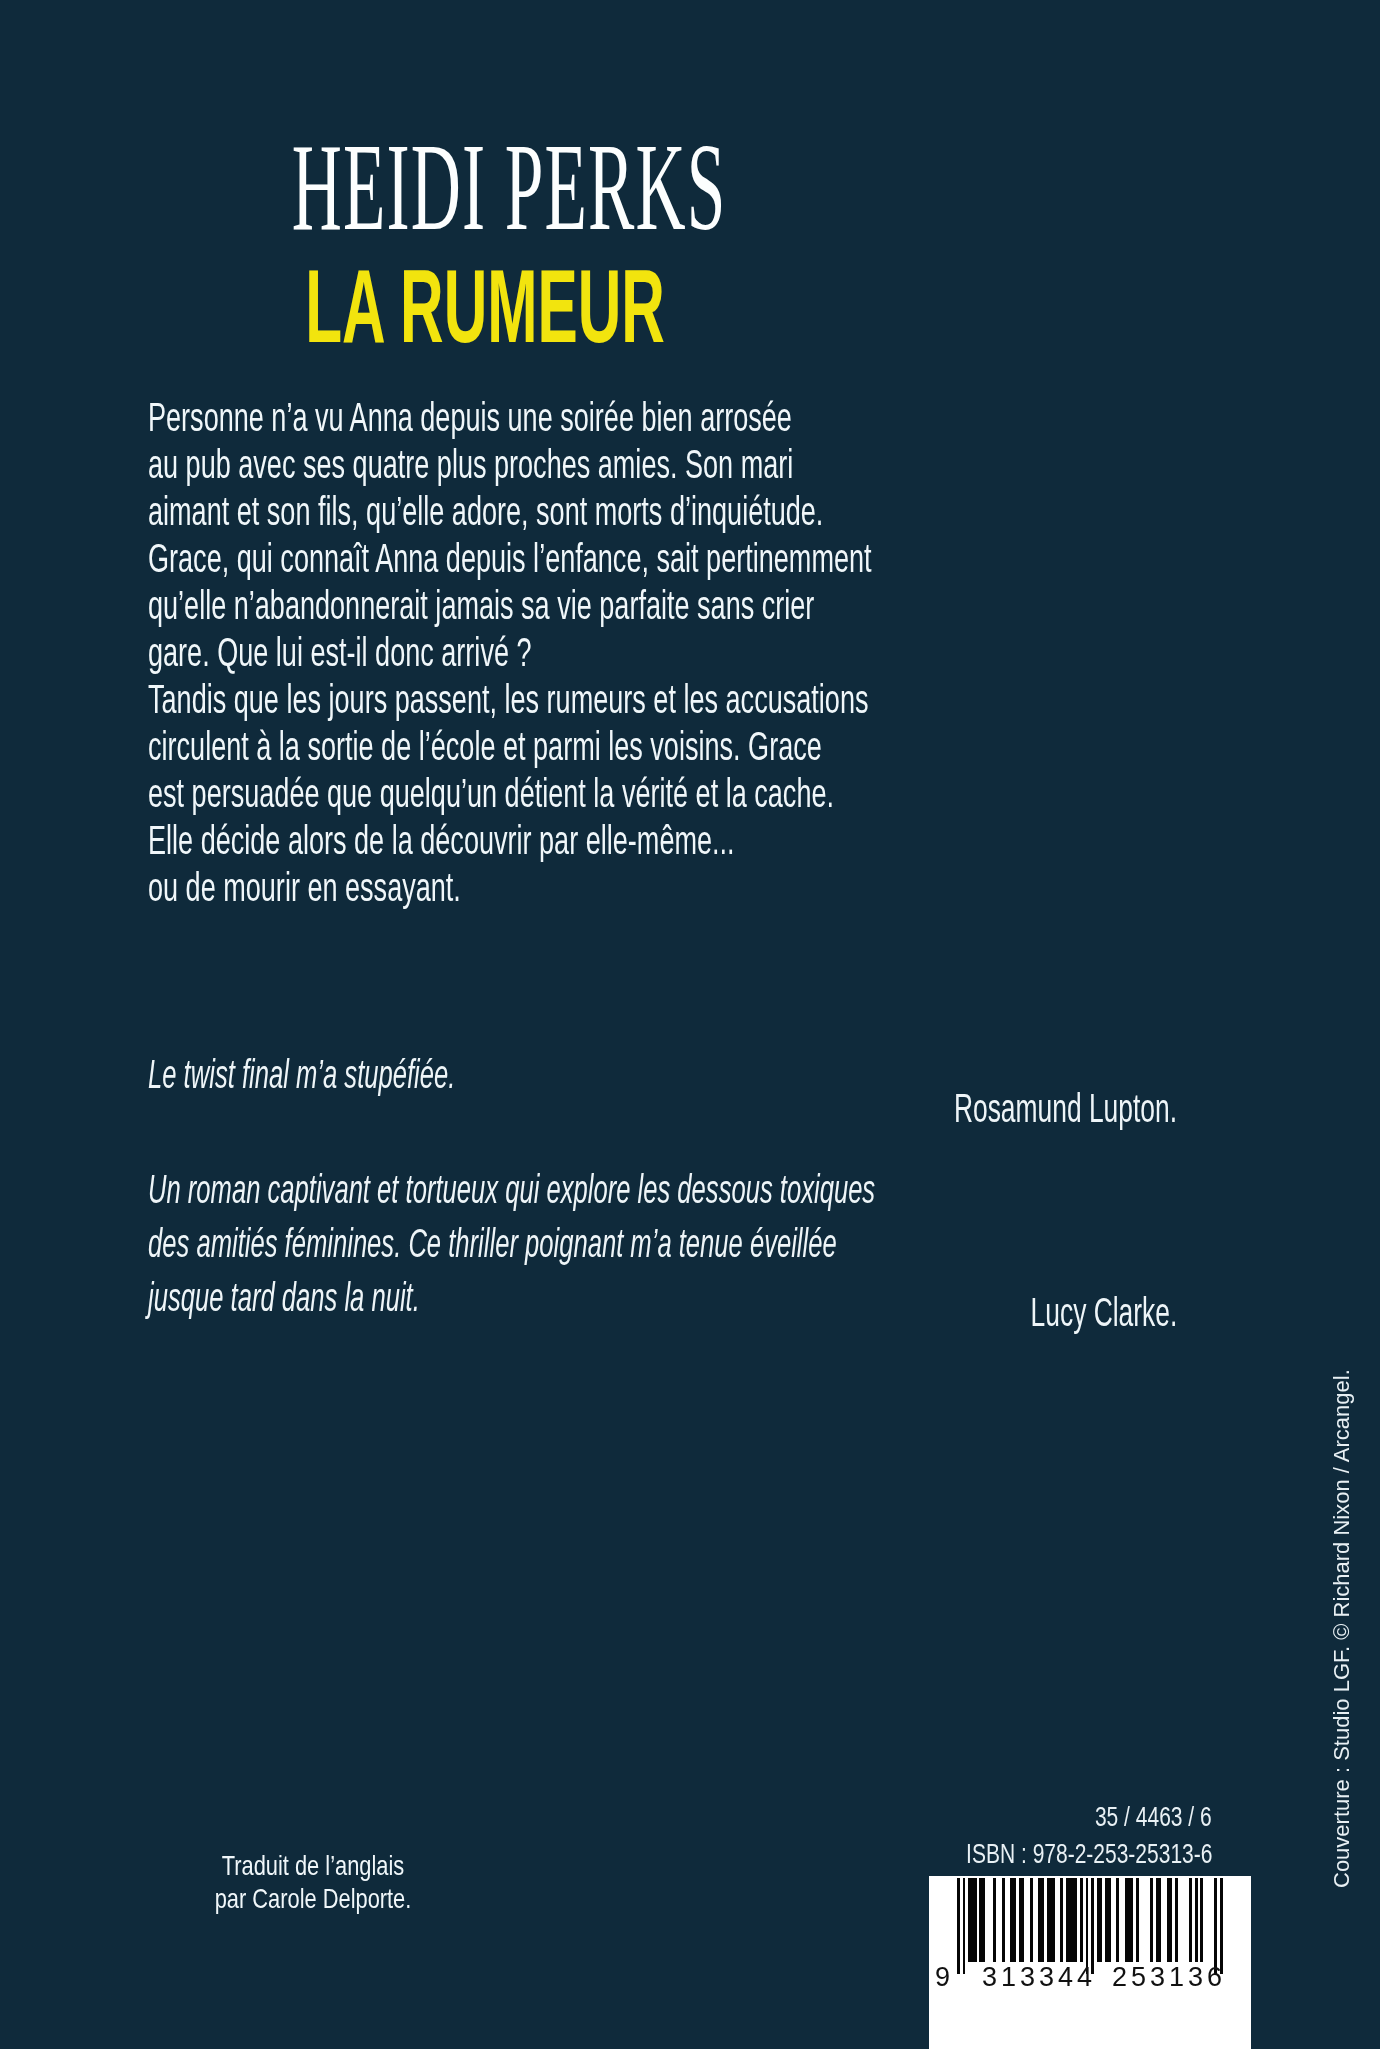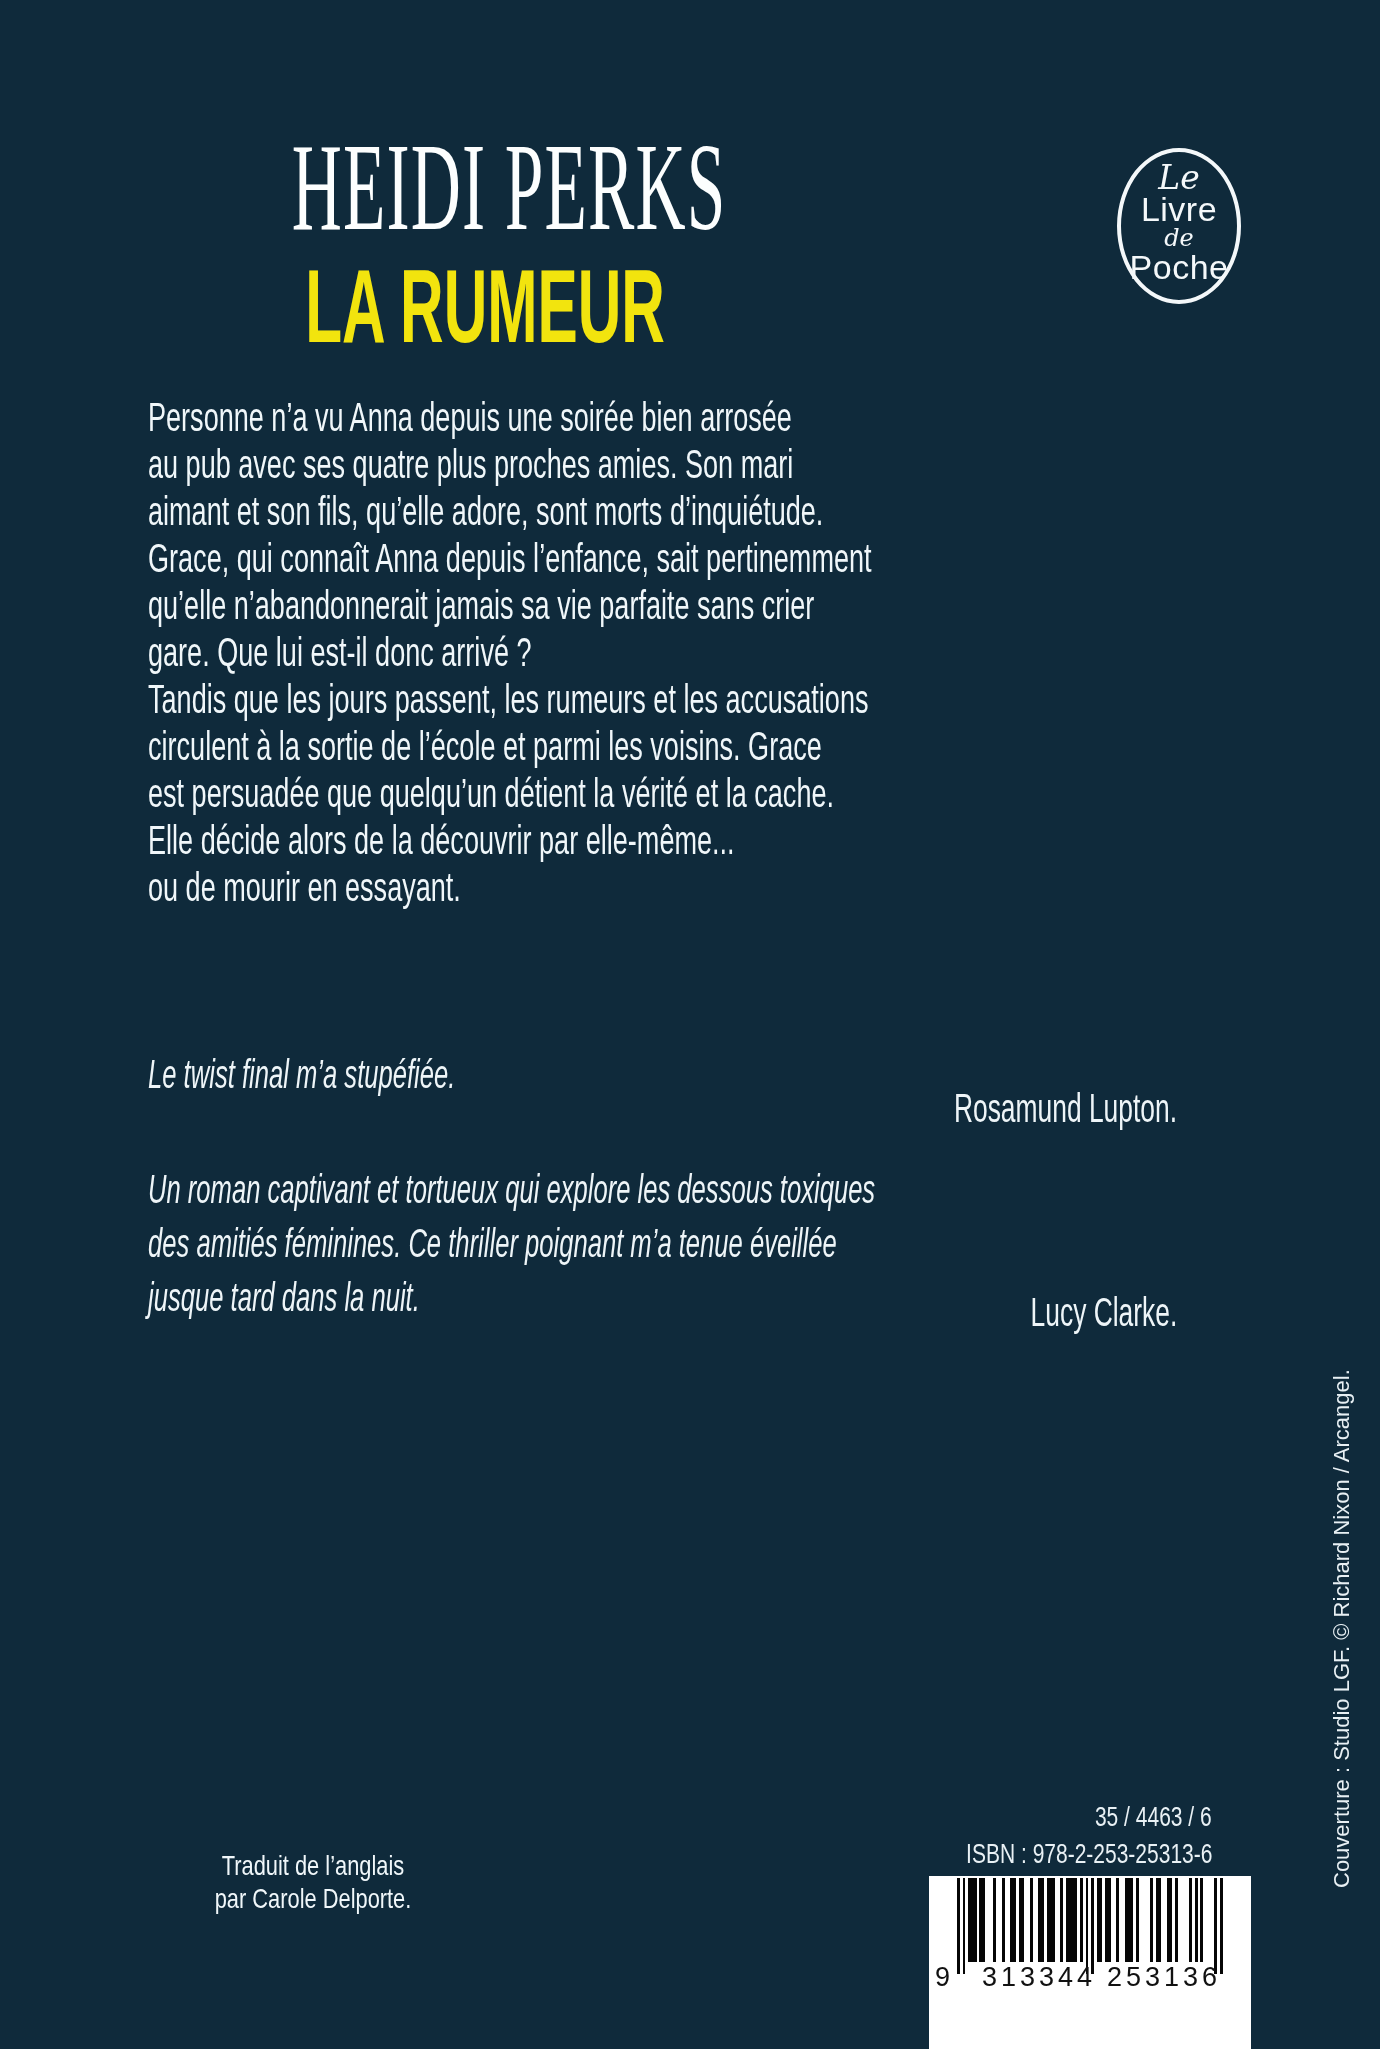--- a/index.html
+++ b/index.html
@@ -89,44 +89,38 @@
   }
   .barcode-bars .module{flex:none;width:2.8px;height:84px;}
   .barcode-bars .module.bar{background:#060606;}
   .barcode-bars .module.tall{height:96px;}
   .bc-digits{
     position:absolute;top:86px;left:0;width:322px;height:30px;
     color:#111;font-size:27px;letter-spacing:4px;
   }
   .bc-first{position:absolute;left:6px;top:0;letter-spacing:0;}
   .bc-g1{position:absolute;left:48px;top:0;width:124px;text-align:center;}
-  .bc-g2{position:absolute;left:178px;top:0;width:124px;text-align:left;}
+  .bc-g2{position:absolute;left:178px;top:0;width:124px;text-align:center;}
   
   .credit{
     position:absolute;left:1329px;top:1888px;
     font-size:22px;color:#e8f0f4;white-space:nowrap;
     transform:rotate(-90deg);transform-origin:0 0;
   }
 </style>
 </head>
 <body>
 
 <div class="page">
 
   <div class="titles">
     <div class="author">HEIDI PERKS</div>
     <div class="book-title">LA RUMEUR</div>
   </div>
 
-  <div class="logo">
-    <div class="le">Le</div>
-    <div class="livre">Livre</div>
-    <div class="de">de</div>
-    <div class="poche">Poche</div>
-  </div>
 
   <div class="synopsis">
     <span>Personne n’a vu Anna depuis une soirée bien arrosée</span>
     <span>au pub avec ses quatre plus proches amies. Son mari</span>
     <span>aimant et son fils, qu’elle adore, sont morts d’inquiétude.</span>
     <span>Grace, qui connaît Anna depuis l’enfance, sait pertinemment</span>
     <span>qu’elle n’abandonnerait jamais sa vie parfaite sans crier</span>
     <span>gare. Que lui est-il donc arrivé ?</span>
     <span>Tandis que les jours passent, les rumeurs et les accusations</span>
     <span>circulent à la sortie de l’école et parmi les voisins. Grace</span>

